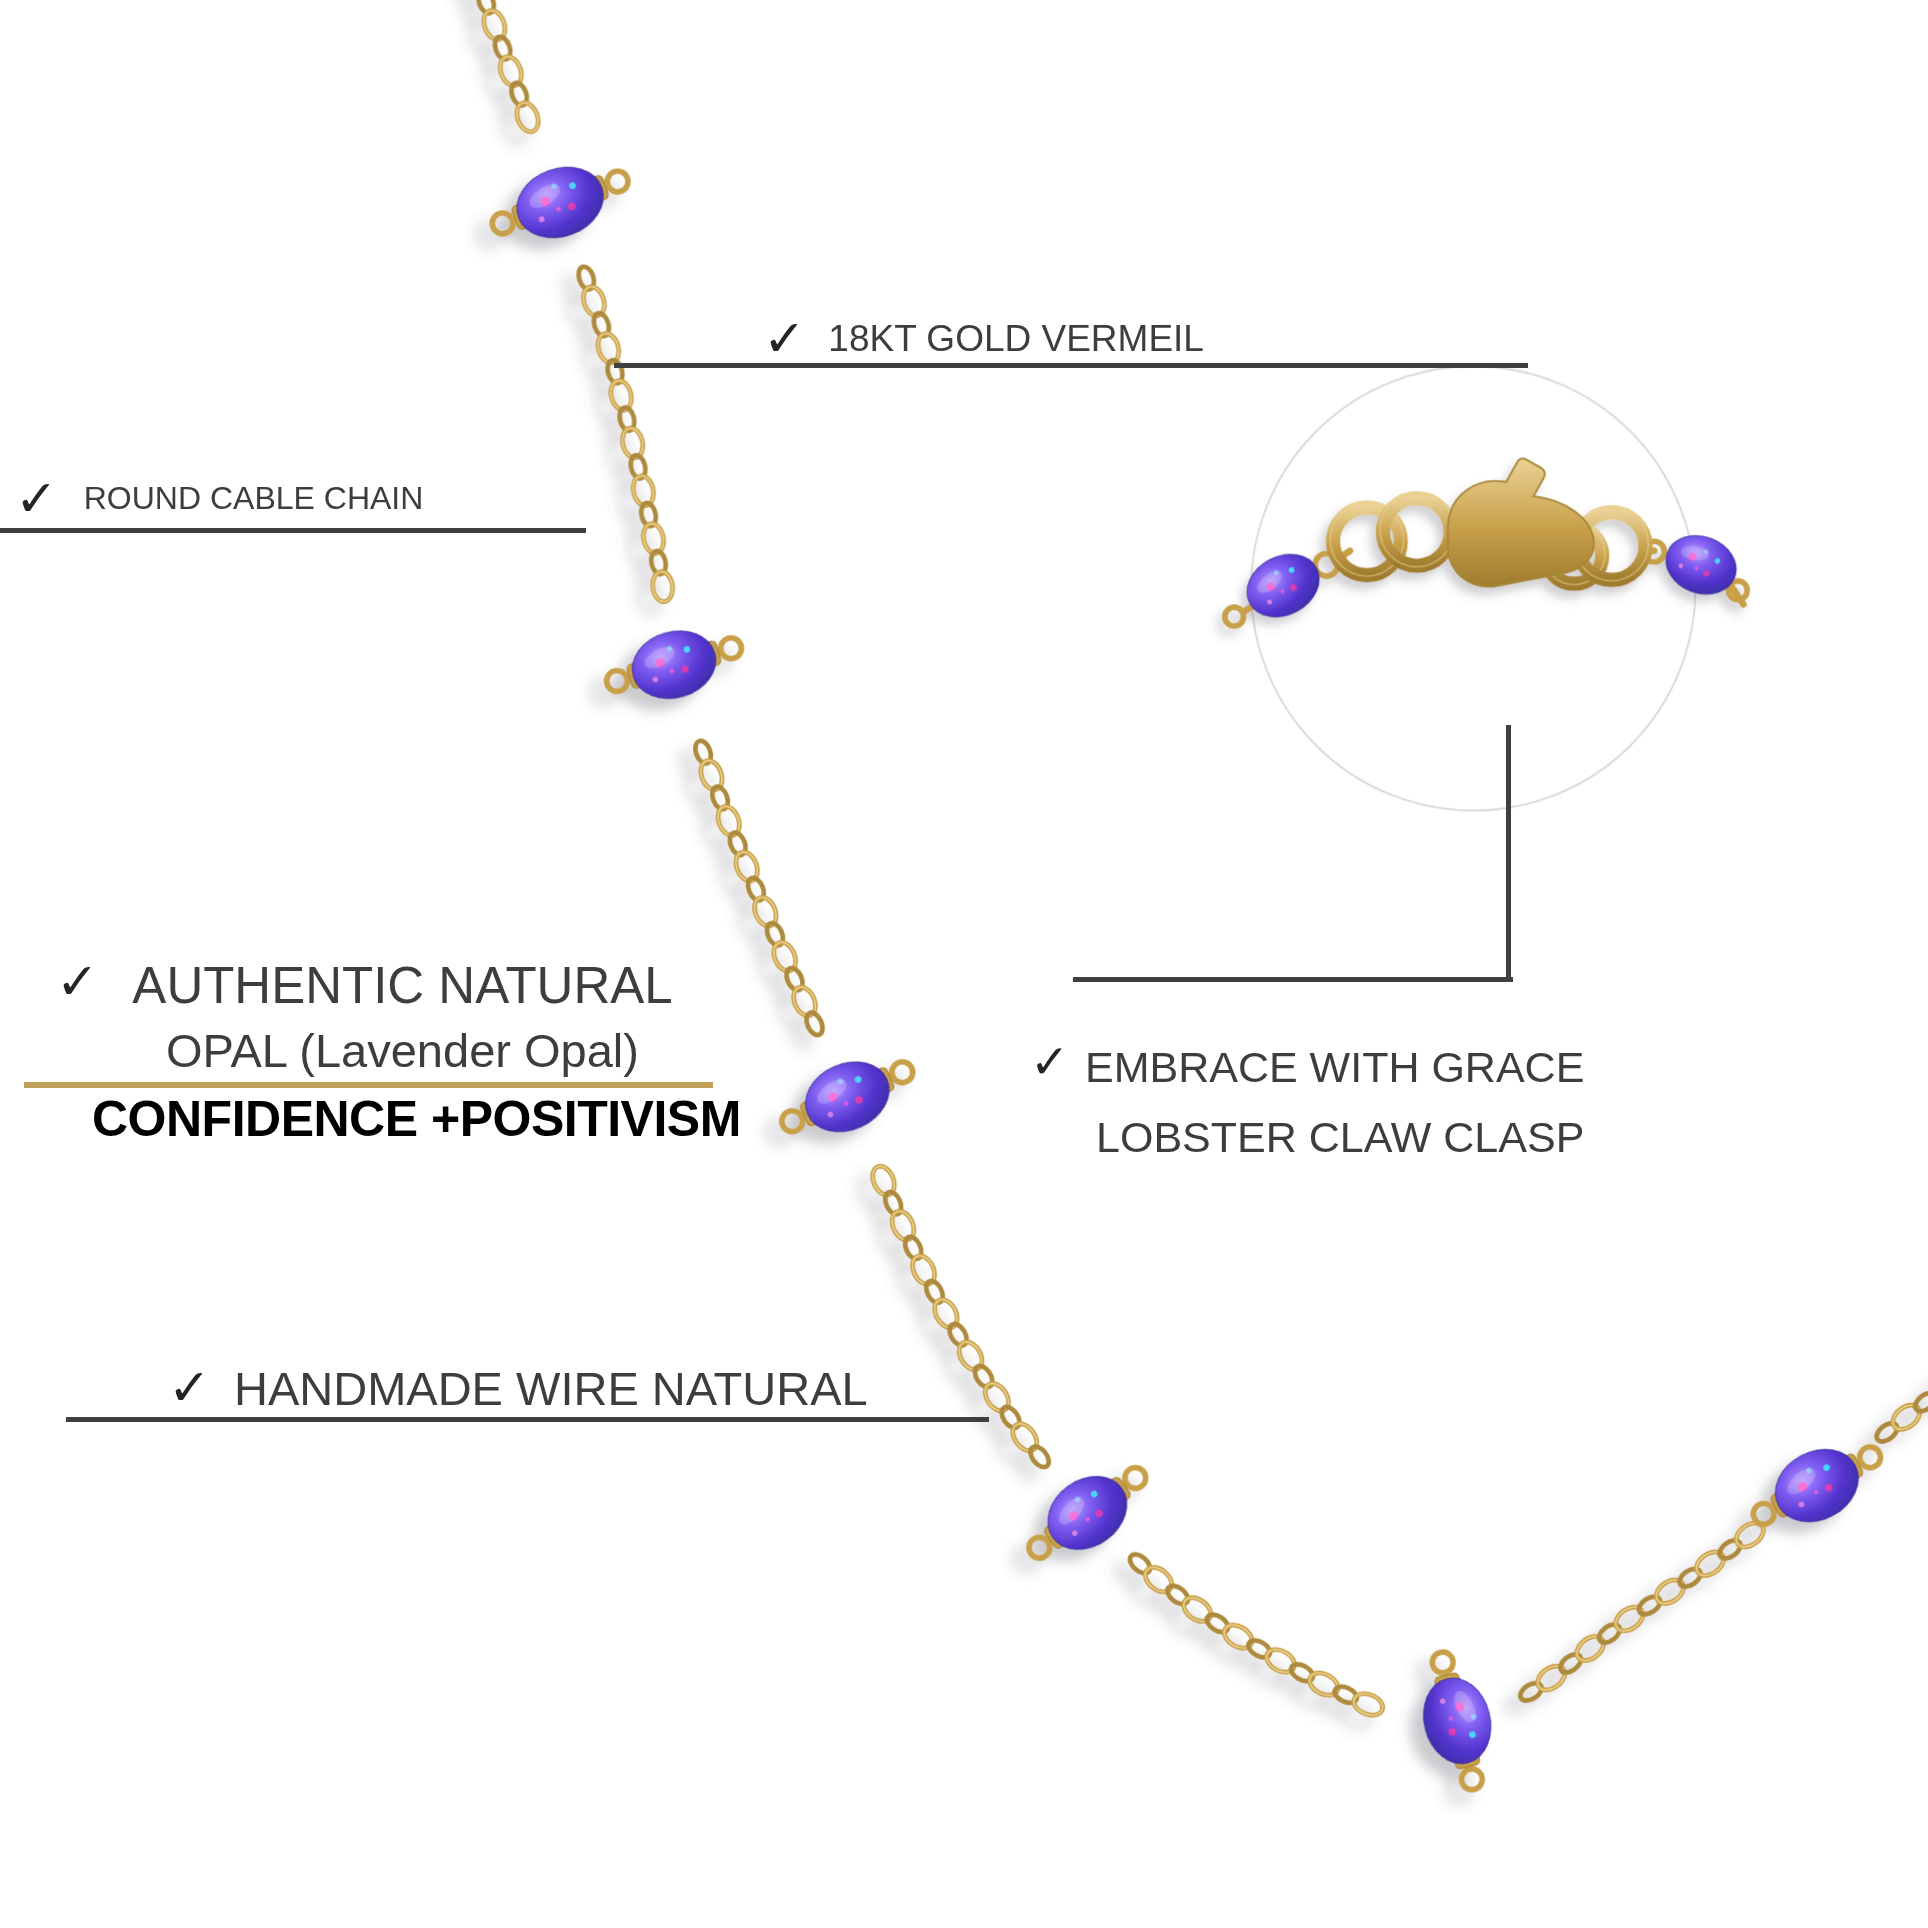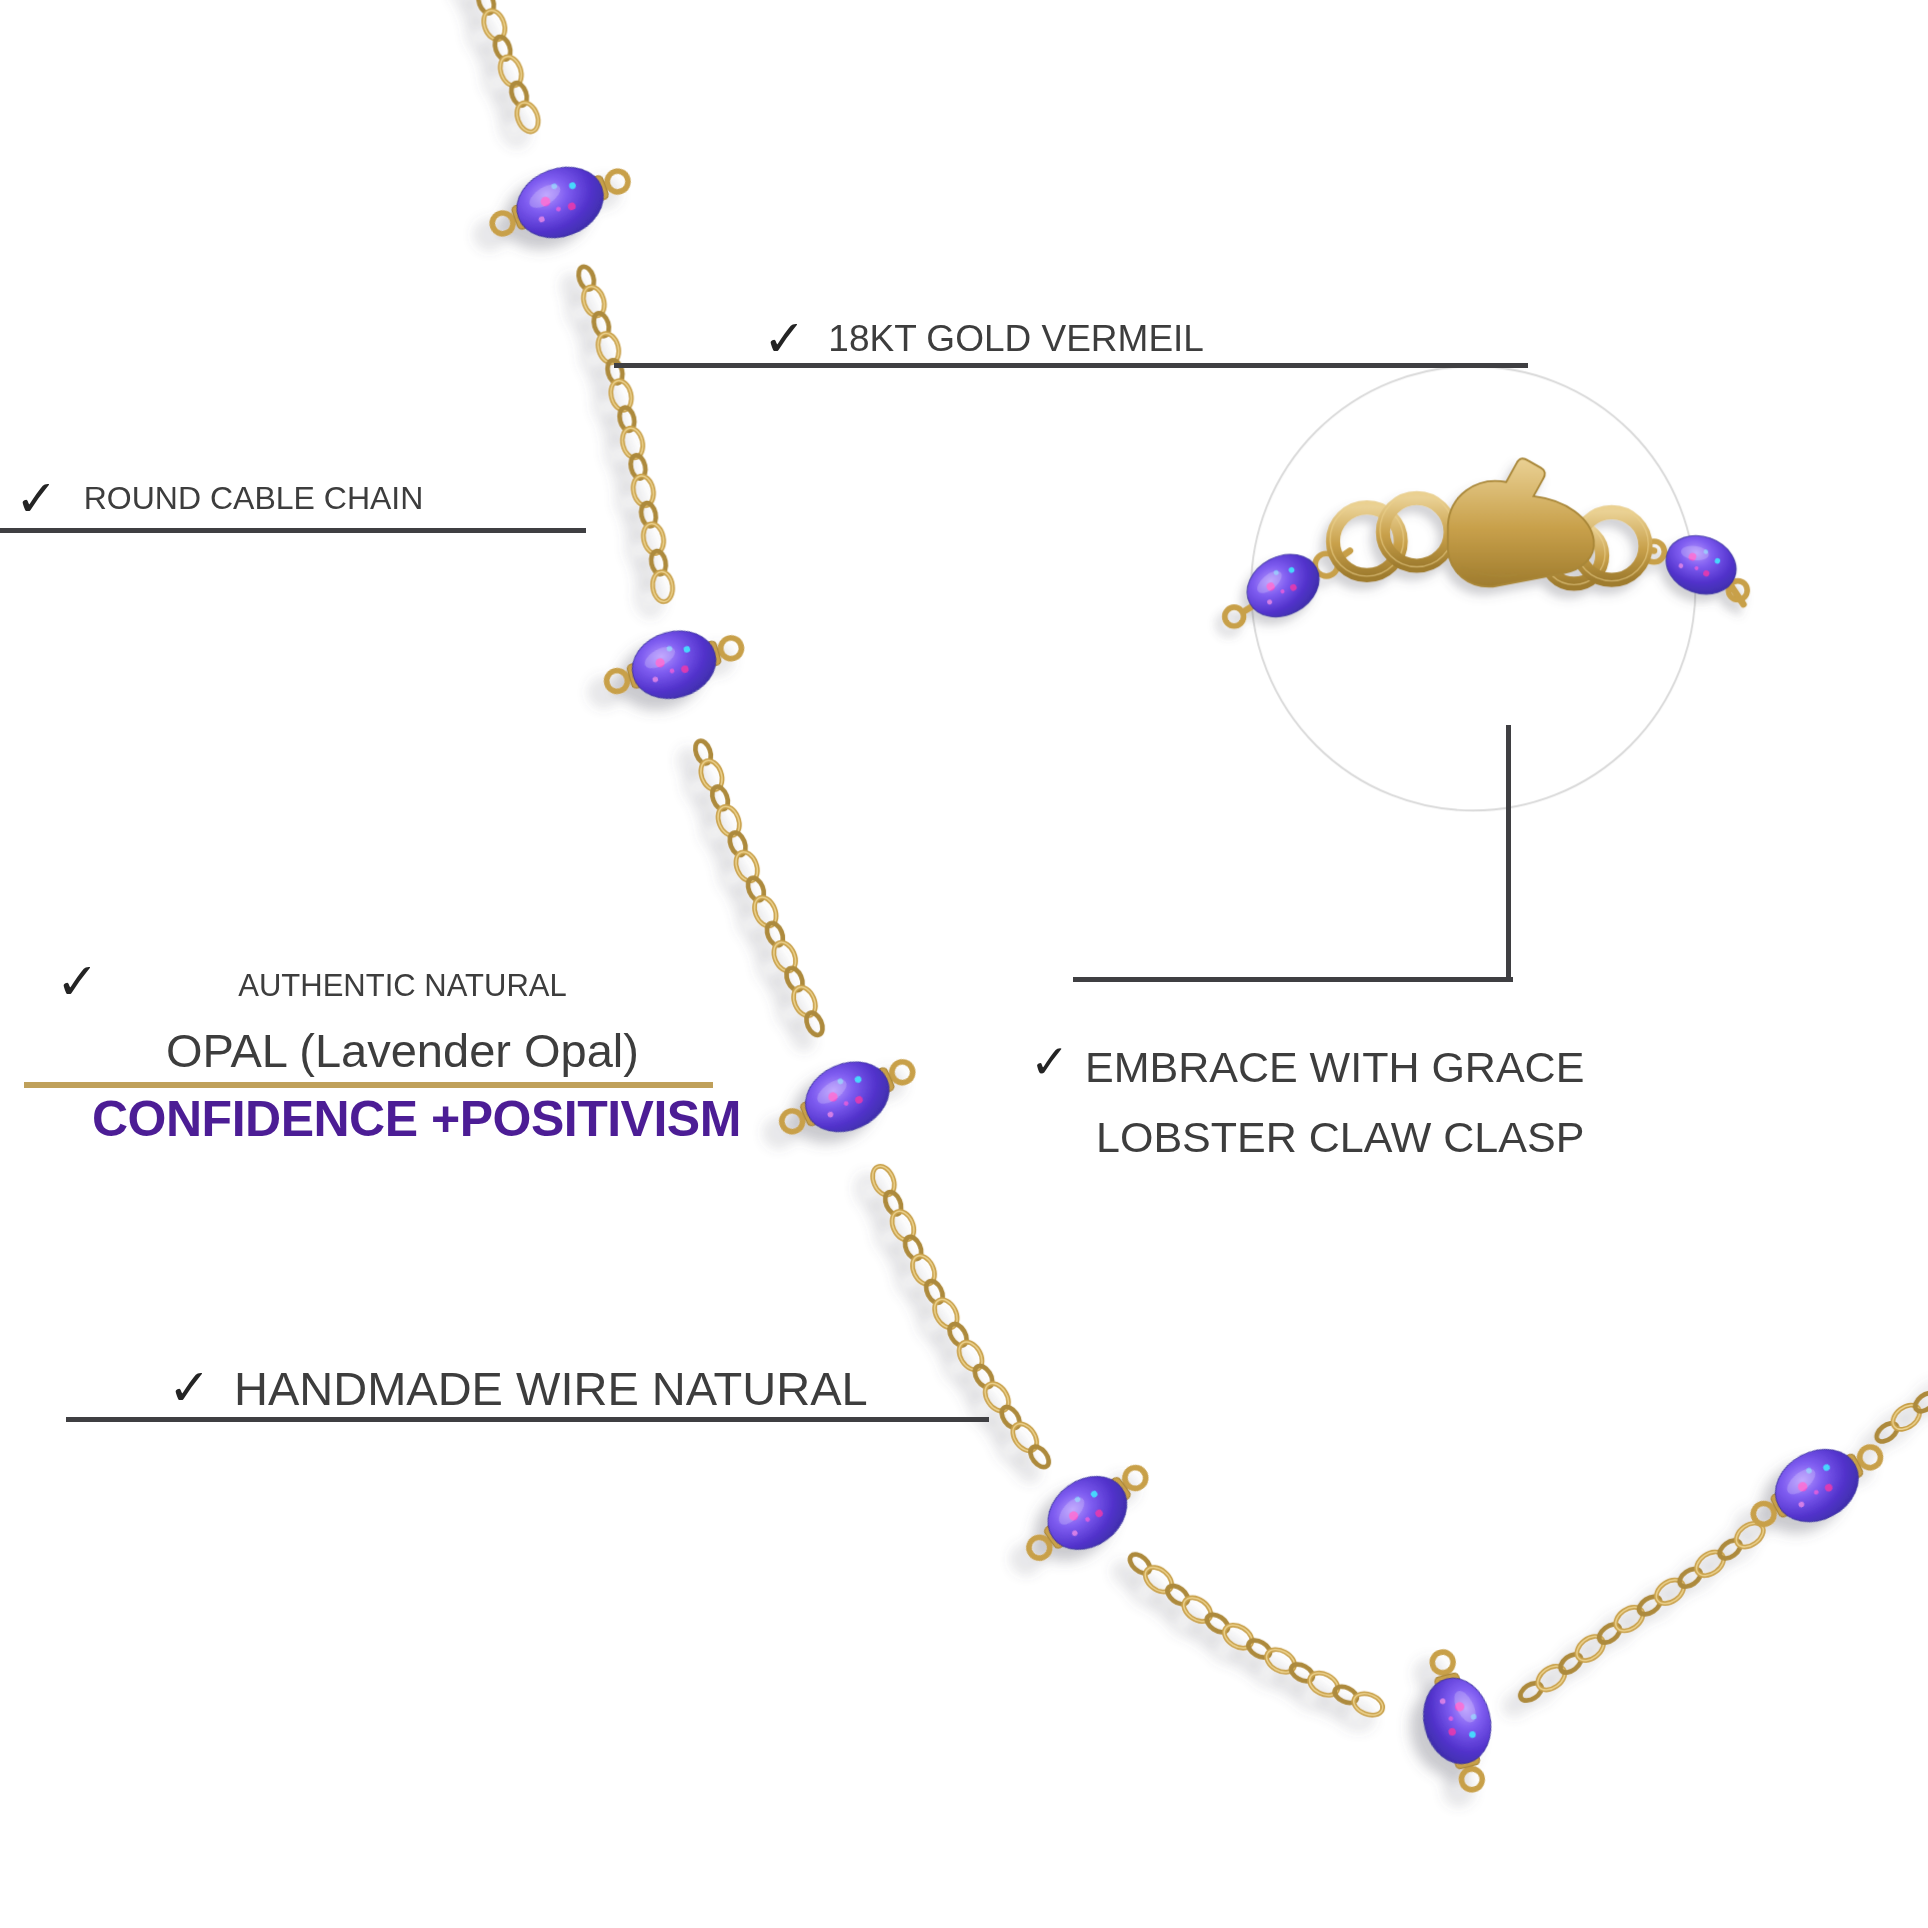--- a/index.html
+++ b/index.html
@@ -8,21 +8,21 @@
     font-family:"Liberation Sans","DejaVu Sans",sans-serif;overflow:hidden;
   }
   .abs{position:absolute;}
   #necklace-layer{position:absolute;left:0;top:0;z-index:1;}
   .label-layer{z-index:2;}
   .callout-text{color:#3d3d3d;white-space:nowrap;}
   .check{font-weight:700;color:#242424;}
   .rule{position:absolute;background:#3f3f42;z-index:2;}
   .rule-gold{background:#bfa05a;}
   .lines-center{text-align:center;}
-  .tagline{font-weight:700;color:#4c1d95;letter-spacing:-0.5px;text-align:center;white-space:nowrap;}
+  .tagline{font-weight:700;color:#000000;letter-spacing:-0.5px;text-align:center;white-space:nowrap;}
 </style>
 </head>
 <body>
 
 <div id="necklace-layer"><svg width="1928" height="1928" viewBox="0 0 2048 2048">
       <defs>
         <radialGradient id="beadGrad" cx="38%" cy="33%" r="75%">
           <stop offset="0%" stop-color="#b394ff"></stop>
           <stop offset="32%" stop-color="#7e5cf0"></stop>
           <stop offset="68%" stop-color="#5233cc"></stop>
@@ -291,21 +291,21 @@
 <div class="rule" style="left:614px;top:363px;width:914px;height:4.7px;"></div>
 
 <div class="abs label-layer" style="left:15px;top:471px;display:flex;gap:26px;">
   <span class="check" style="font-size:51px;line-height:55px;">✓</span>
   <span class="callout-text" style="font-size:32px;line-height:55px;">ROUND CABLE CHAIN</span>
 </div>
 <div class="rule" style="left:0px;top:528px;width:586px;height:4.7px;"></div>
 
 <span class="abs label-layer check" style="left:56px;top:955px;font-size:51px;line-height:53px;">✓</span>
 <div class="abs label-layer lines-center" style="left:132px;top:953px;width:541px;">
-  <div class="callout-text" style="font-size:31px;line-height:65px;">AUTHENTIC NATURAL</div>
+  <div class="callout-text" style="font-size:51px;line-height:65px;">AUTHENTIC NATURAL</div>
   <div class="callout-text" style="font-size:47px;line-height:65px;">OPAL (Lavender Opal)</div>
 </div>
 <div class="rule rule-gold" style="left:23.5px;top:1082px;width:689px;height:5.6px;"></div>
 <div class="abs label-layer tagline" style="left:92px;top:1092px;width:617px;font-size:50px;line-height:55px;">CONFIDENCE +POSITIVISM</div>
 
 <div class="rule" style="left:1073px;top:977px;width:440px;height:4.7px;"></div>
 <div class="rule" style="left:1506px;top:725px;width:4.7px;height:257px;"></div>
 
 <span class="abs label-layer check" style="left:1030px;top:1036px;font-size:47px;line-height:51px;">✓</span>
 <div class="abs label-layer" style="left:1085px;top:1032px;text-align:right;">

